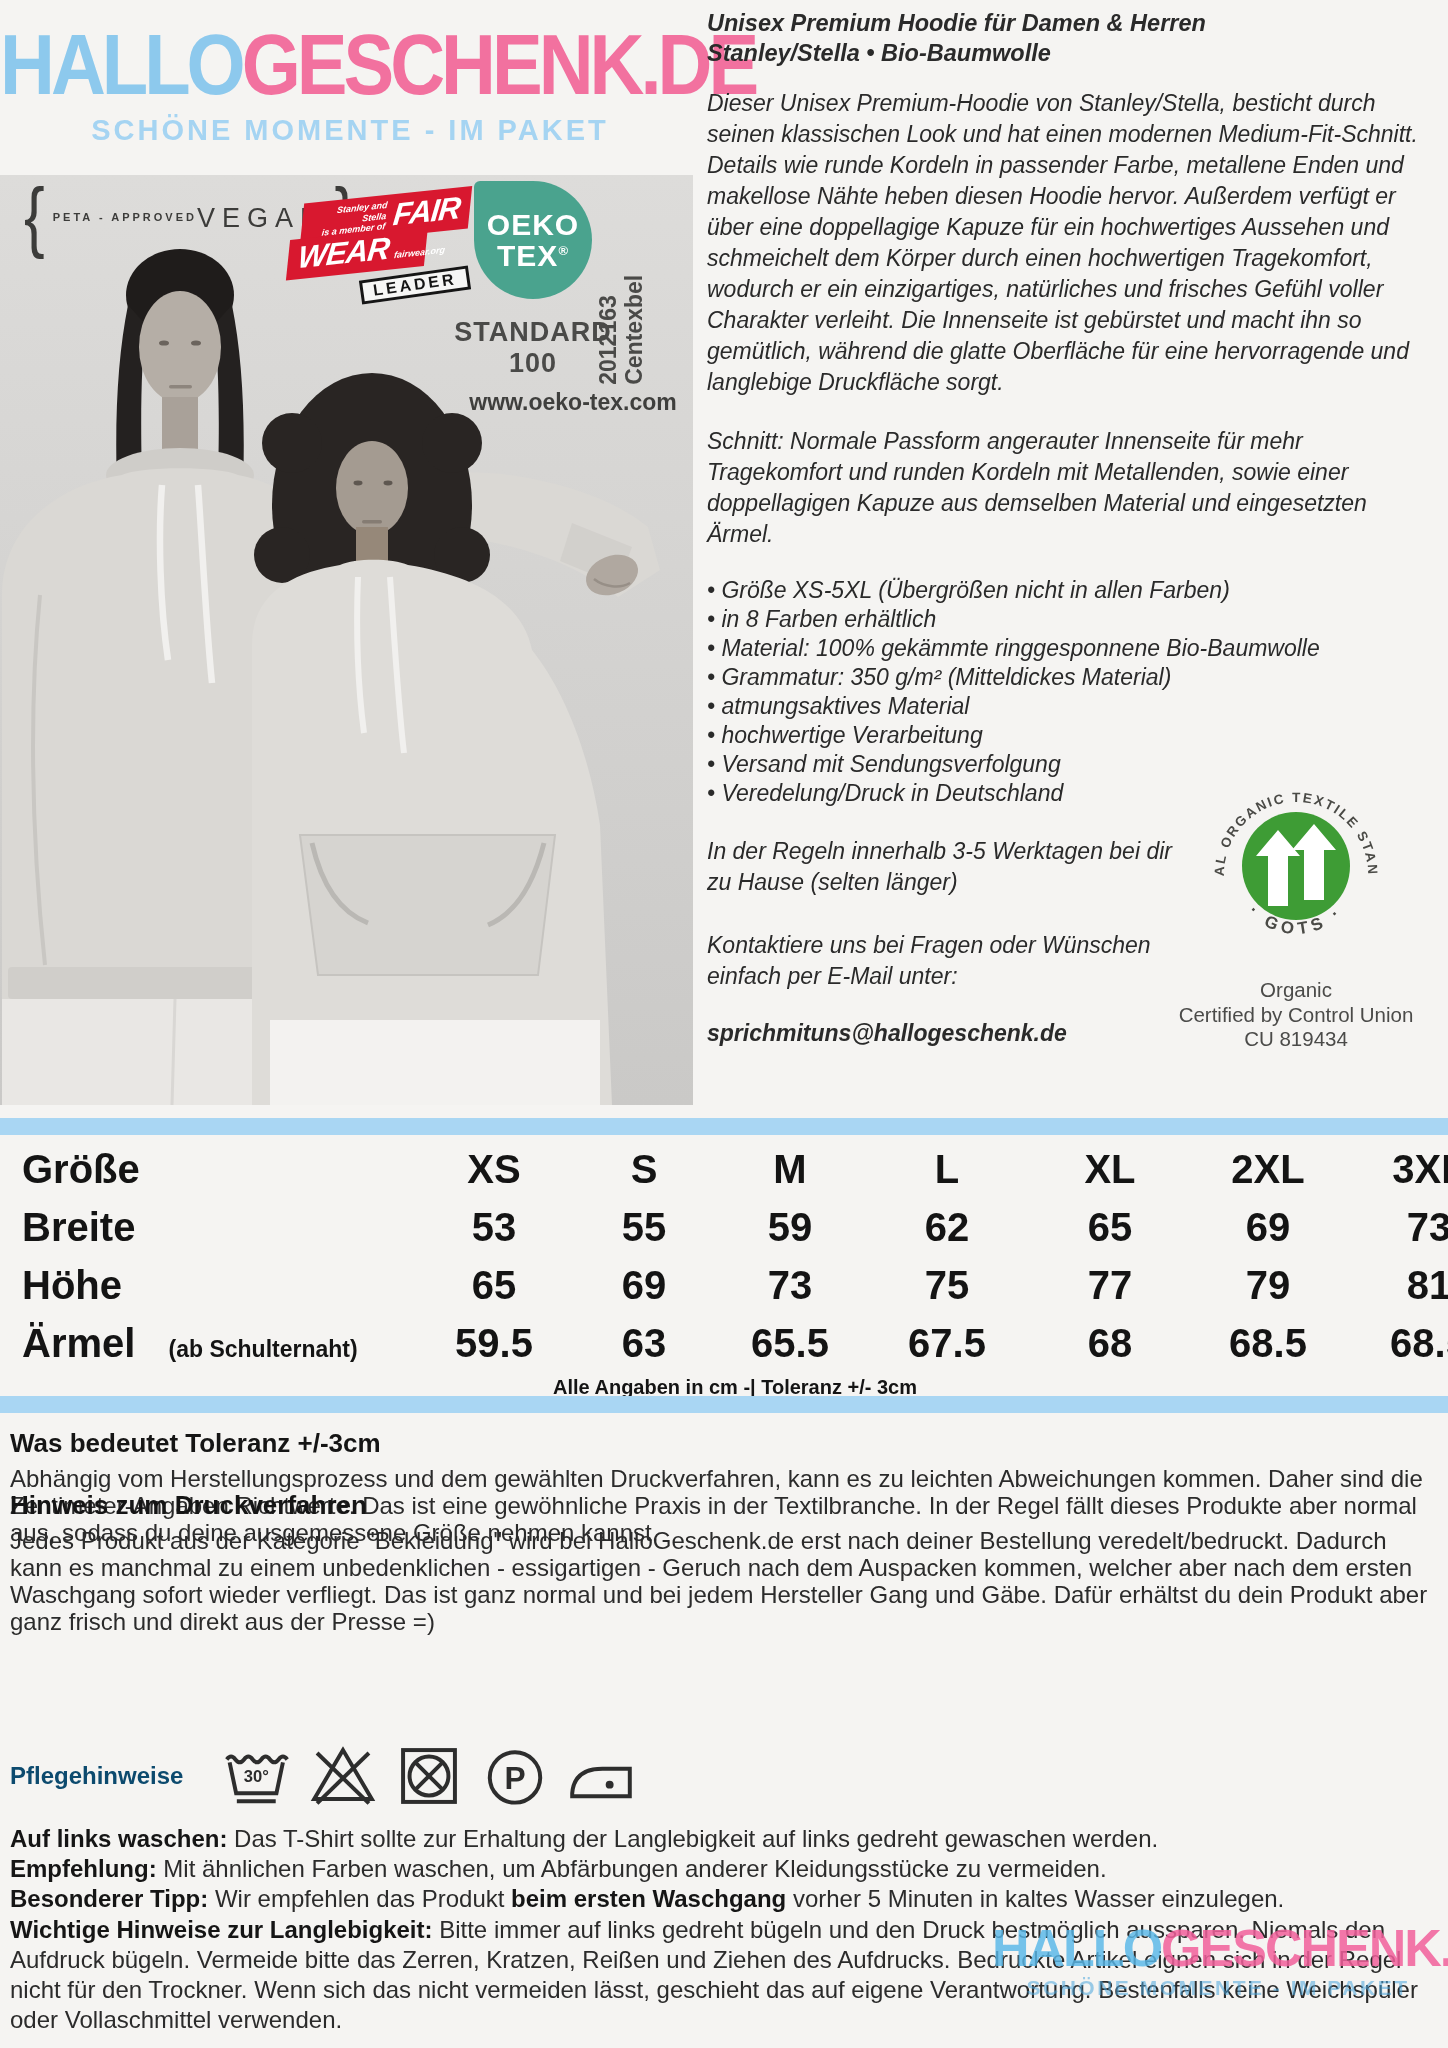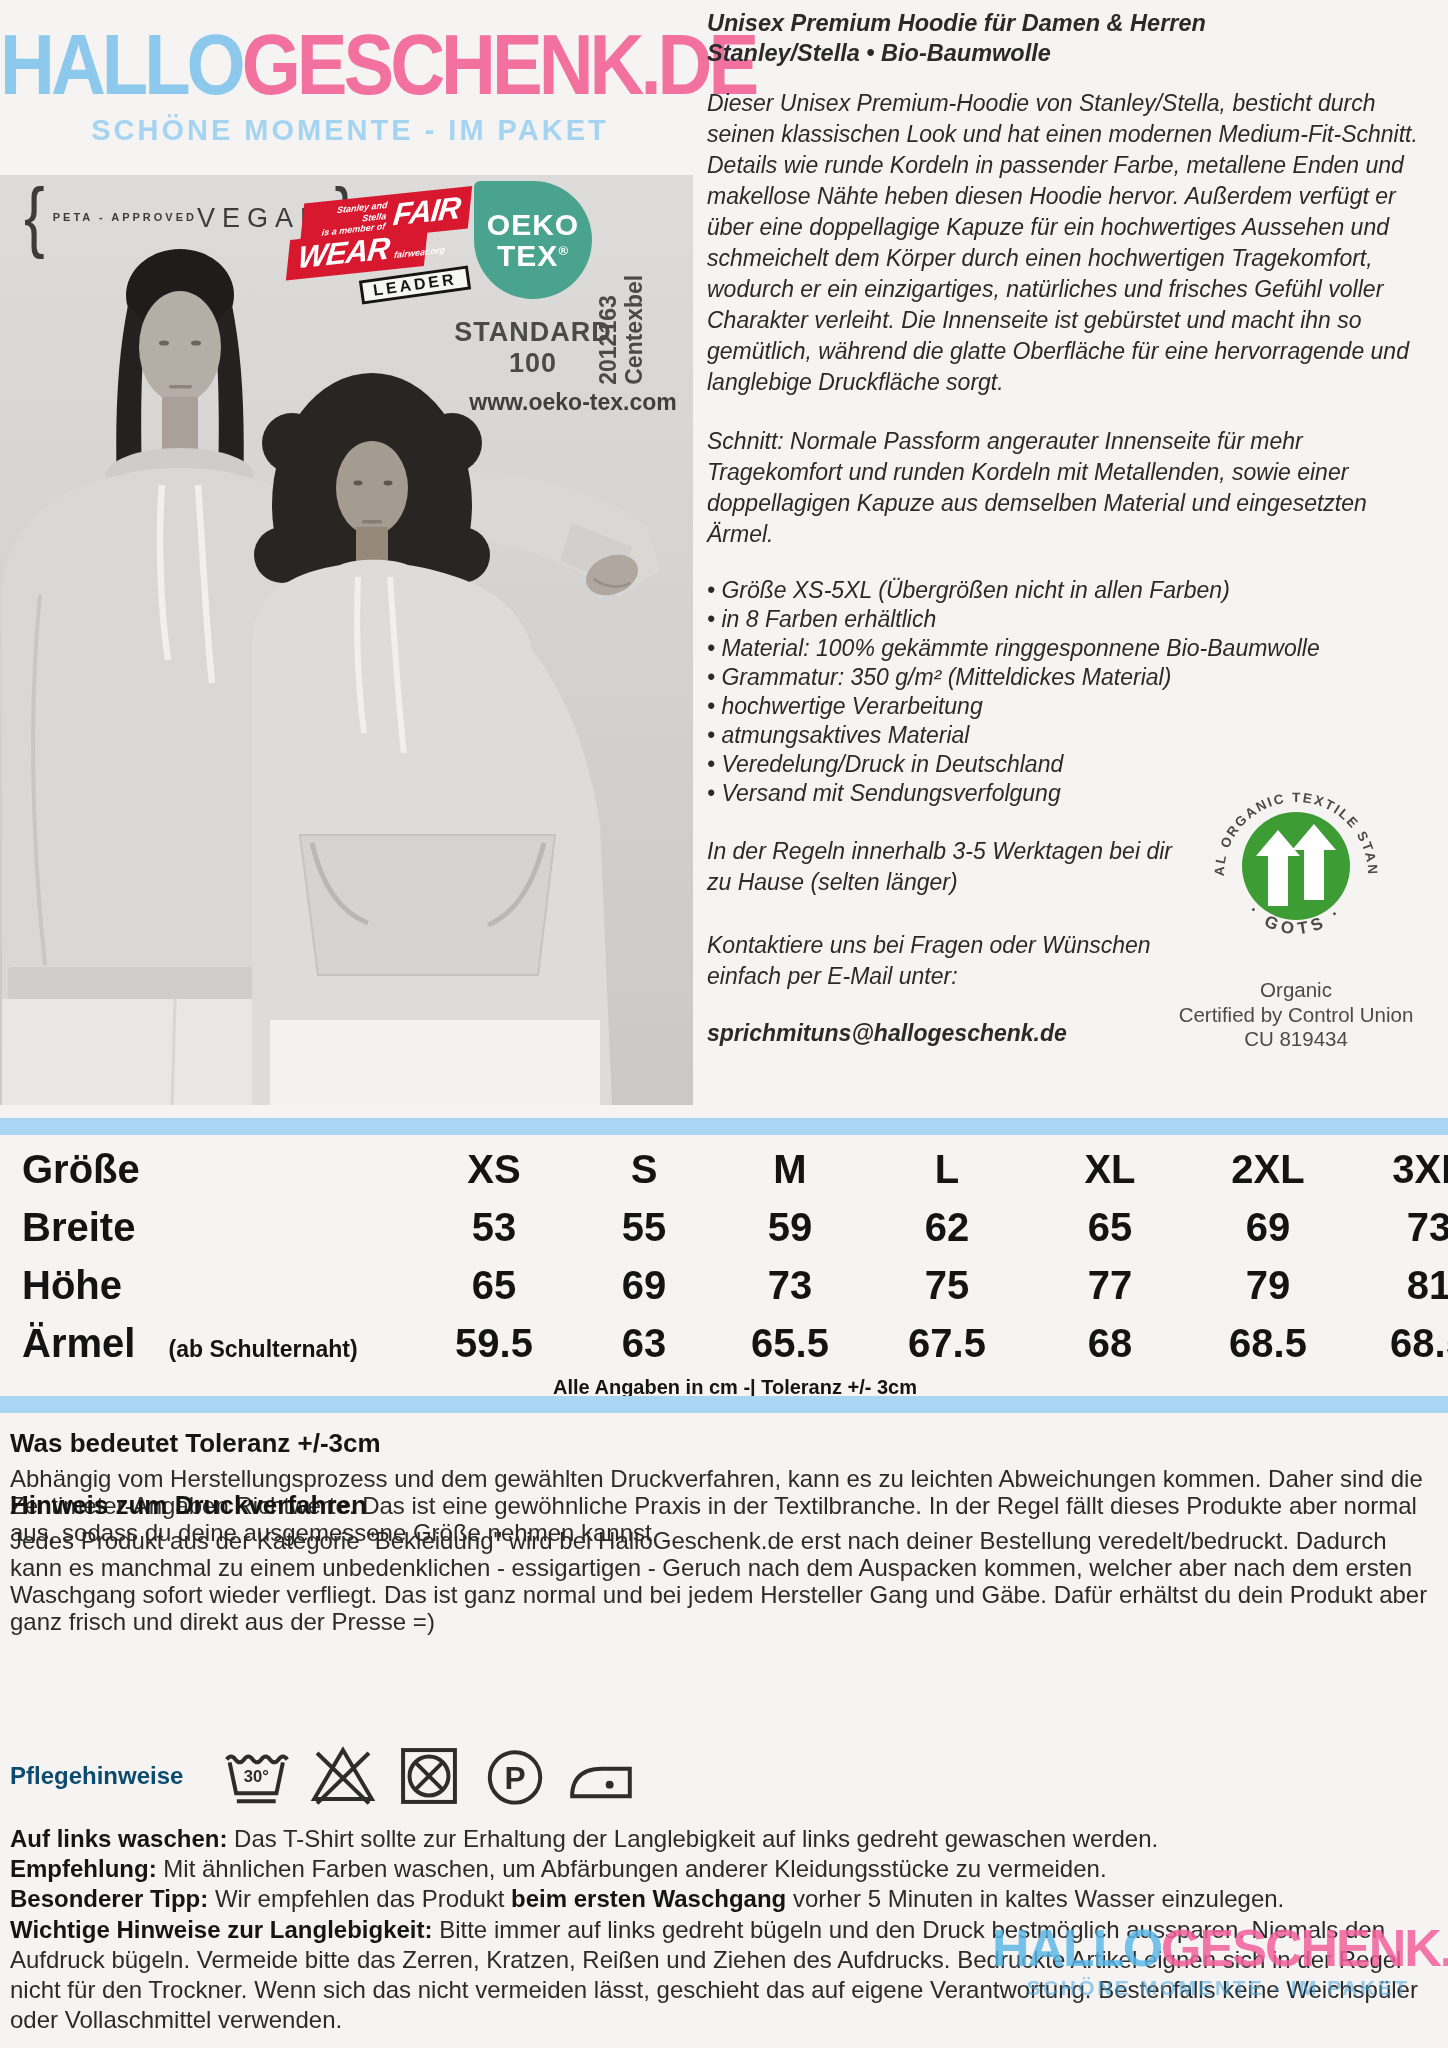--- a/index.html
+++ b/index.html
@@ -207,24 +207,24 @@
       <span>Unisex Premium Hoodie für Damen &amp; Herren</span><br>
       <span>Stanley/Stella • Bio-Baumwolle</span>
     </div>
     <p class="rc-desc">Dieser Unisex Premium-Hoodie von Stanley/Stella, besticht durch seinen klassischen Look und hat einen modernen Medium-Fit-Schnitt. Details wie runde Kordeln in passender Farbe, metallene Enden und makellose Nähte heben diesen Hoodie hervor. Außerdem verfügt er über eine doppellagige Kapuze für ein hochwertiges Aussehen und schmeichelt dem Körper durch einen hochwertigen Tragekomfort, wodurch er ein einzigartiges, natürliches und frisches Gefühl voller Charakter verleiht. Die Innenseite ist gebürstet und macht ihn so gemütlich, während die glatte Oberfläche für eine hervorragende und langlebige Druckfläche sorgt.</p>
     <p class="rc-cut">Schnitt: Normale Passform angerauter Innenseite für mehr Tragekomfort und runden Kordeln mit Metallenden, sowie einer doppellagigen Kapuze aus demselben Material und eingesetzten Ärmel.</p>
     <div class="rc-bullets">
       <div>• Größe XS-5XL (Übergrößen nicht in allen Farben)</div>
       <div>• in 8 Farben erhältlich</div>
       <div>• Material: 100% gekämmte ringgesponnene Bio-Baumwolle</div>
       <div>• Grammatur: 350 g/m² (Mitteldickes Material)</div>
+      <div>• atmungsaktives Material</div>
       <div>• hochwertige Verarbeitung</div>
-      <div>• atmungsaktives Material</div>
+      <div>• Versand mit Sendungsverfolgung</div>
       <div>• Veredelung/Druck in Deutschland</div>
-      <div>• Versand mit Sendungsverfolgung</div>
     </div>
     <p class="rc-delivery">In der Regeln innerhalb 3-5 Werktagen bei dir zu Hause (selten länger)</p>
     <p class="rc-contact">Kontaktiere uns bei Fragen oder Wünschen einfach per E-Mail unter:</p>
     <p class="rc-email">sprichmituns@hallogeschenk.de</p>
   </div>
 
   <div class="gots">
     <svg viewBox="0 0 180 180" width="180" height="180" style="display:inline-block;">
       <defs>
         <path id="arcTop" d="M 18,86 A 72,72 0 0 1 162,86" fill="none"></path>

